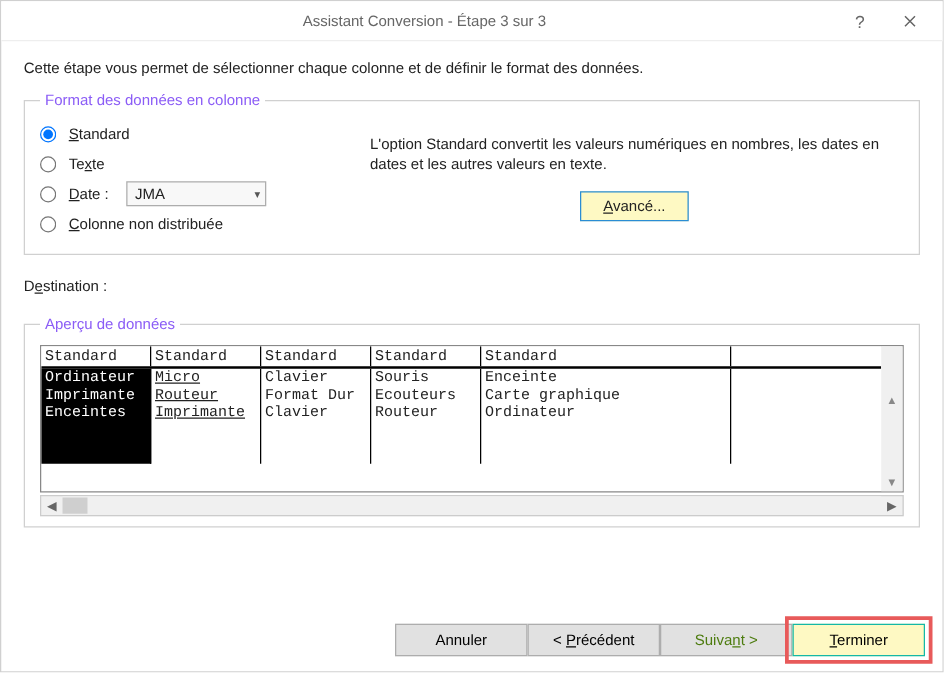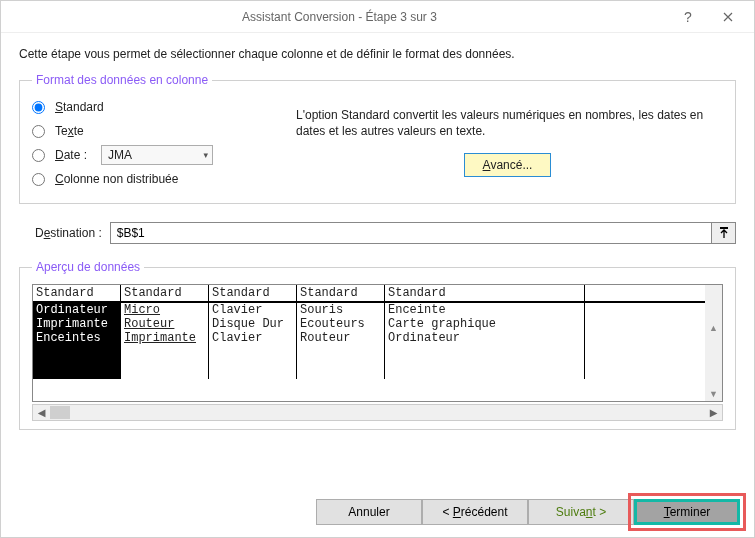--- a/index.html
+++ b/index.html
@@ -67,21 +67,21 @@
   .adv-btn-wrap { display: flex; justify-content: center; }
   button.adv {
     border: 1px solid #2a8dd4;
     background: #fef9c3;
     padding: 4px 18px;
     font: inherit;
     color: #222;
   }
   .dest-row {
     display: flex; align-items: center; gap: 8px;
-    margin: 6px 0 16px 16px;
+    margin: 6px 0 16px 0;
   }
   .dest-row .lbl .u { text-decoration: underline; }
   .dest-input-wrap {
     flex: 1;
     display: flex; align-items: stretch;
     border: 1px solid #888;
     height: 22px;
   }
   .dest-input-wrap input {
     flex: 1; border: none; outline: none;
@@ -156,22 +156,22 @@
     background: #e1e1e1;
     font: inherit;
   }
   button.dlg:disabled { color: #4d7c0f; }
   .finish-highlight {
     border: 3px solid #e85a5a;
     padding: 3px;
     margin: -6px;
   }
   .finish-highlight button.dlg {
-    border: 3px solid #14b8a6;
-    background: #a3a3a3;
+    border: 1px solid #14b8a6;
+    background: #fef9c3;
   }
   .u { text-decoration: underline; }
 </style>
 </head>
 <body>
 
 <div class="window">
   <div class="titlebar">
     <span class="title">Assistant Conversion - Étape 3 sur 3</span>
     <div class="tb-btn">?</div>
@@ -214,29 +214,20 @@
           <div class="desc-text">L'option Standard convertit les valeurs numériques en nombres, les dates en dates et les autres valeurs en texte.</div>
           <div class="adv-btn-wrap">
             <button class="adv"><span class="u">A</span>vancé...</button>
           </div>
         </div>
       </div>
     </fieldset>
 
     <div class="dest-row">
       <span class="lbl">D<span class="u">e</span>stination :</span>
-      <div class="dest-input-wrap">
-        <input type="text" value="$B$1" style="">
-        <div class="ref-btn">
-          <svg width="12" height="12" viewBox="0 0 12 12">
-              <path d="M6 11 L6 3 M3 6 L6 3 L9 6" stroke="#000" stroke-width="1.3" fill="none"></path>
-              <rect x="2" y="0" width="8" height="2" fill="#000"></rect>
-            </svg>
-        </div>
-      </div>
     </div>
 
     <fieldset class="preview">
       <legend>Aperçu de données</legend>
       <div class="preview-box">
         <div class="preview-scroll">
           <div class="preview-header" id="pv-header">
               <div class="col" style="width: 88px;">Standard</div>
               <div class="col" style="width: 88px;">Standard</div>
               <div class="col" style="width: 88px;">Standard</div>
@@ -244,21 +235,21 @@
               <div class="col" style="width: 200px;">Standard</div>
             </div>
           <div class="preview-data" id="pv-data">
               <div class="col sel" style="width: 88px;">Ordinateur
 Imprimante
 Enceintes</div>
               <div class="col" style="width: 88px; text-decoration: underline;">Micro
 Routeur
 Imprimante</div>
               <div class="col" style="width: 88px;">Clavier
-Disque Dur
+Format Dur
 Clavier</div>
               <div class="col" style="width: 88px;">Souris
 Ecouteurs
 Routeur</div>
               <div class="col" style="width: 200px;">Enceinte
 Carte graphique
 Ordinateur</div>
             </div>
         </div>
         <div class="vscroll">

